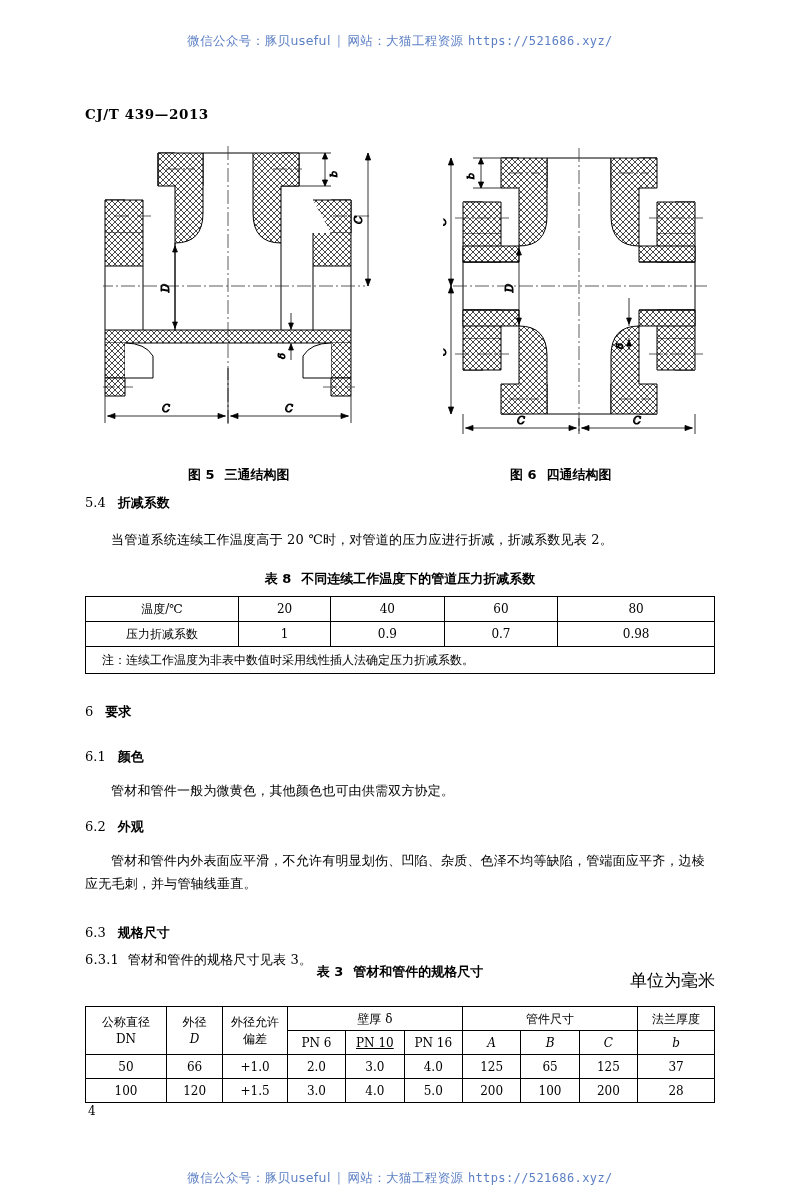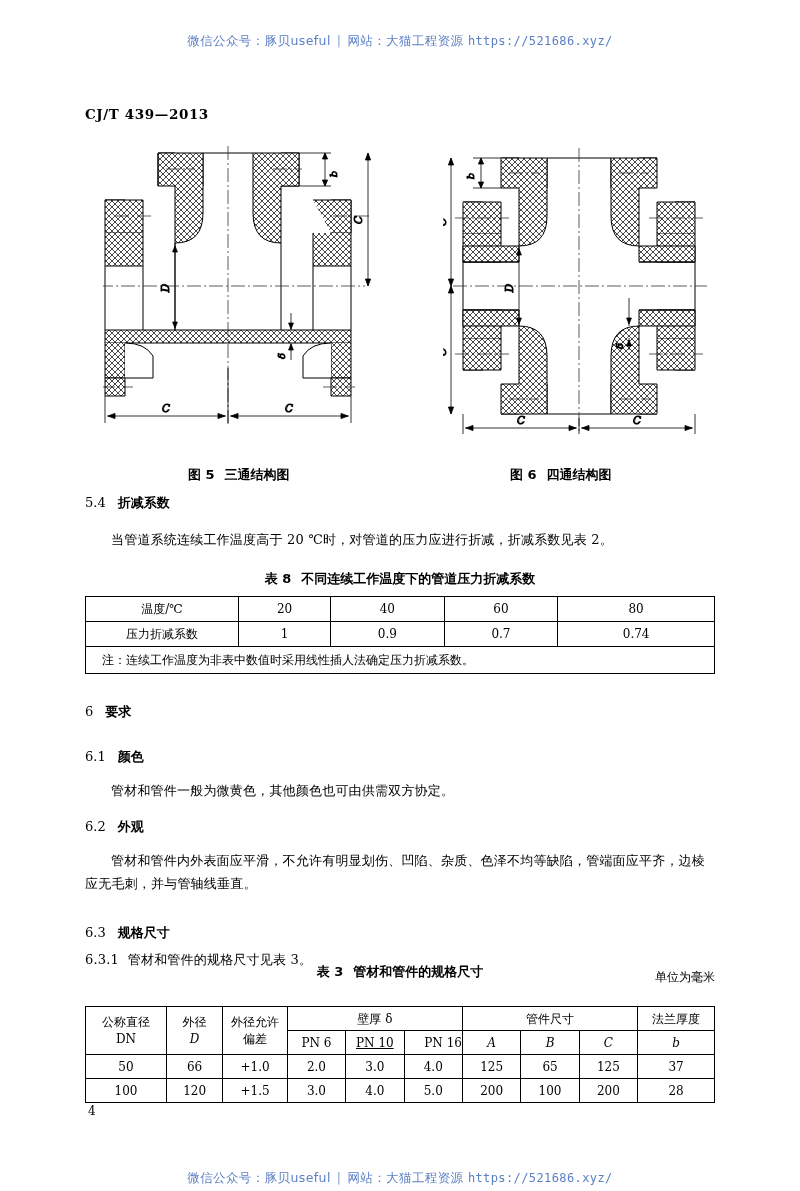--- a/index.html
+++ b/index.html
@@ -115,21 +115,21 @@
     text-align: center;
     font-family: "DejaVu Sans", "Liberation Sans", sans-serif;
     font-weight: bold;
     font-size: 13px;
   }
   .tbl-title .num { margin-right: 10px; }
   .unit-note {
     position: absolute;
     right: 85px;
     font-family: Liberation Mono, monospace;
-    font-size: 12px;
+    font-size: 17px;
   }
   table {
     position: absolute;
     border-collapse: collapse;
     font-family: "DejaVu Serif", "Liberation Serif", serif;
     font-size: 12px;
     background: #fff;
   }
   table td, table th {
     border: 1px solid #000;
@@ -431,21 +431,21 @@
         <td>20</td>
         <td>40</td>
         <td>60</td>
         <td>80</td>
       </tr>
       <tr>
         <td class="lbl">压力折减系数</td>
         <td>1</td>
         <td>0.9</td>
         <td>0.7</td>
-        <td>0.74</td>
+        <td>0.98</td>
       </tr>
       <tr>
         <td class="note" colspan="5">注：连续工作温度为非表中数值时采用线性插人法确定压力折减系数。</td>
       </tr>
     </tbody>
   </table>
 
   <div class="h2" style="left:85px; top:703px;">
     <span class="hnum">6</span><span>要求</span>
   </div>
@@ -490,21 +490,21 @@
           <div style="height:5px"></div>
           <div>偏差</div>
         </td>
         <td colspan="3">壁厚 δ</td>
         <td colspan="3">管件尺寸</td>
         <td rowspan="1" style="width:74px;">法兰厚度</td>
       </tr>
       <tr>
         <td style="width:56px;margin-top:44px;">PN 6</td>
         <td style="width:56px;text-decoration:underline;">PN 10</td>
-        <td style="width:56px;text-align:right;">PN 16</td>
+        <td style="width:56px;">PN 16</td>
         <td class="ital" style="width:56px;">A</td>
         <td class="ital" style="width:56px;">B</td>
         <td class="ital" style="width:56px;">C</td>
         <td class="ital">b</td>
       </tr>
       <tr>
         <td>50</td>
         <td>66</td>
         <td>+1.0</td>
         <td>2.0</td>

